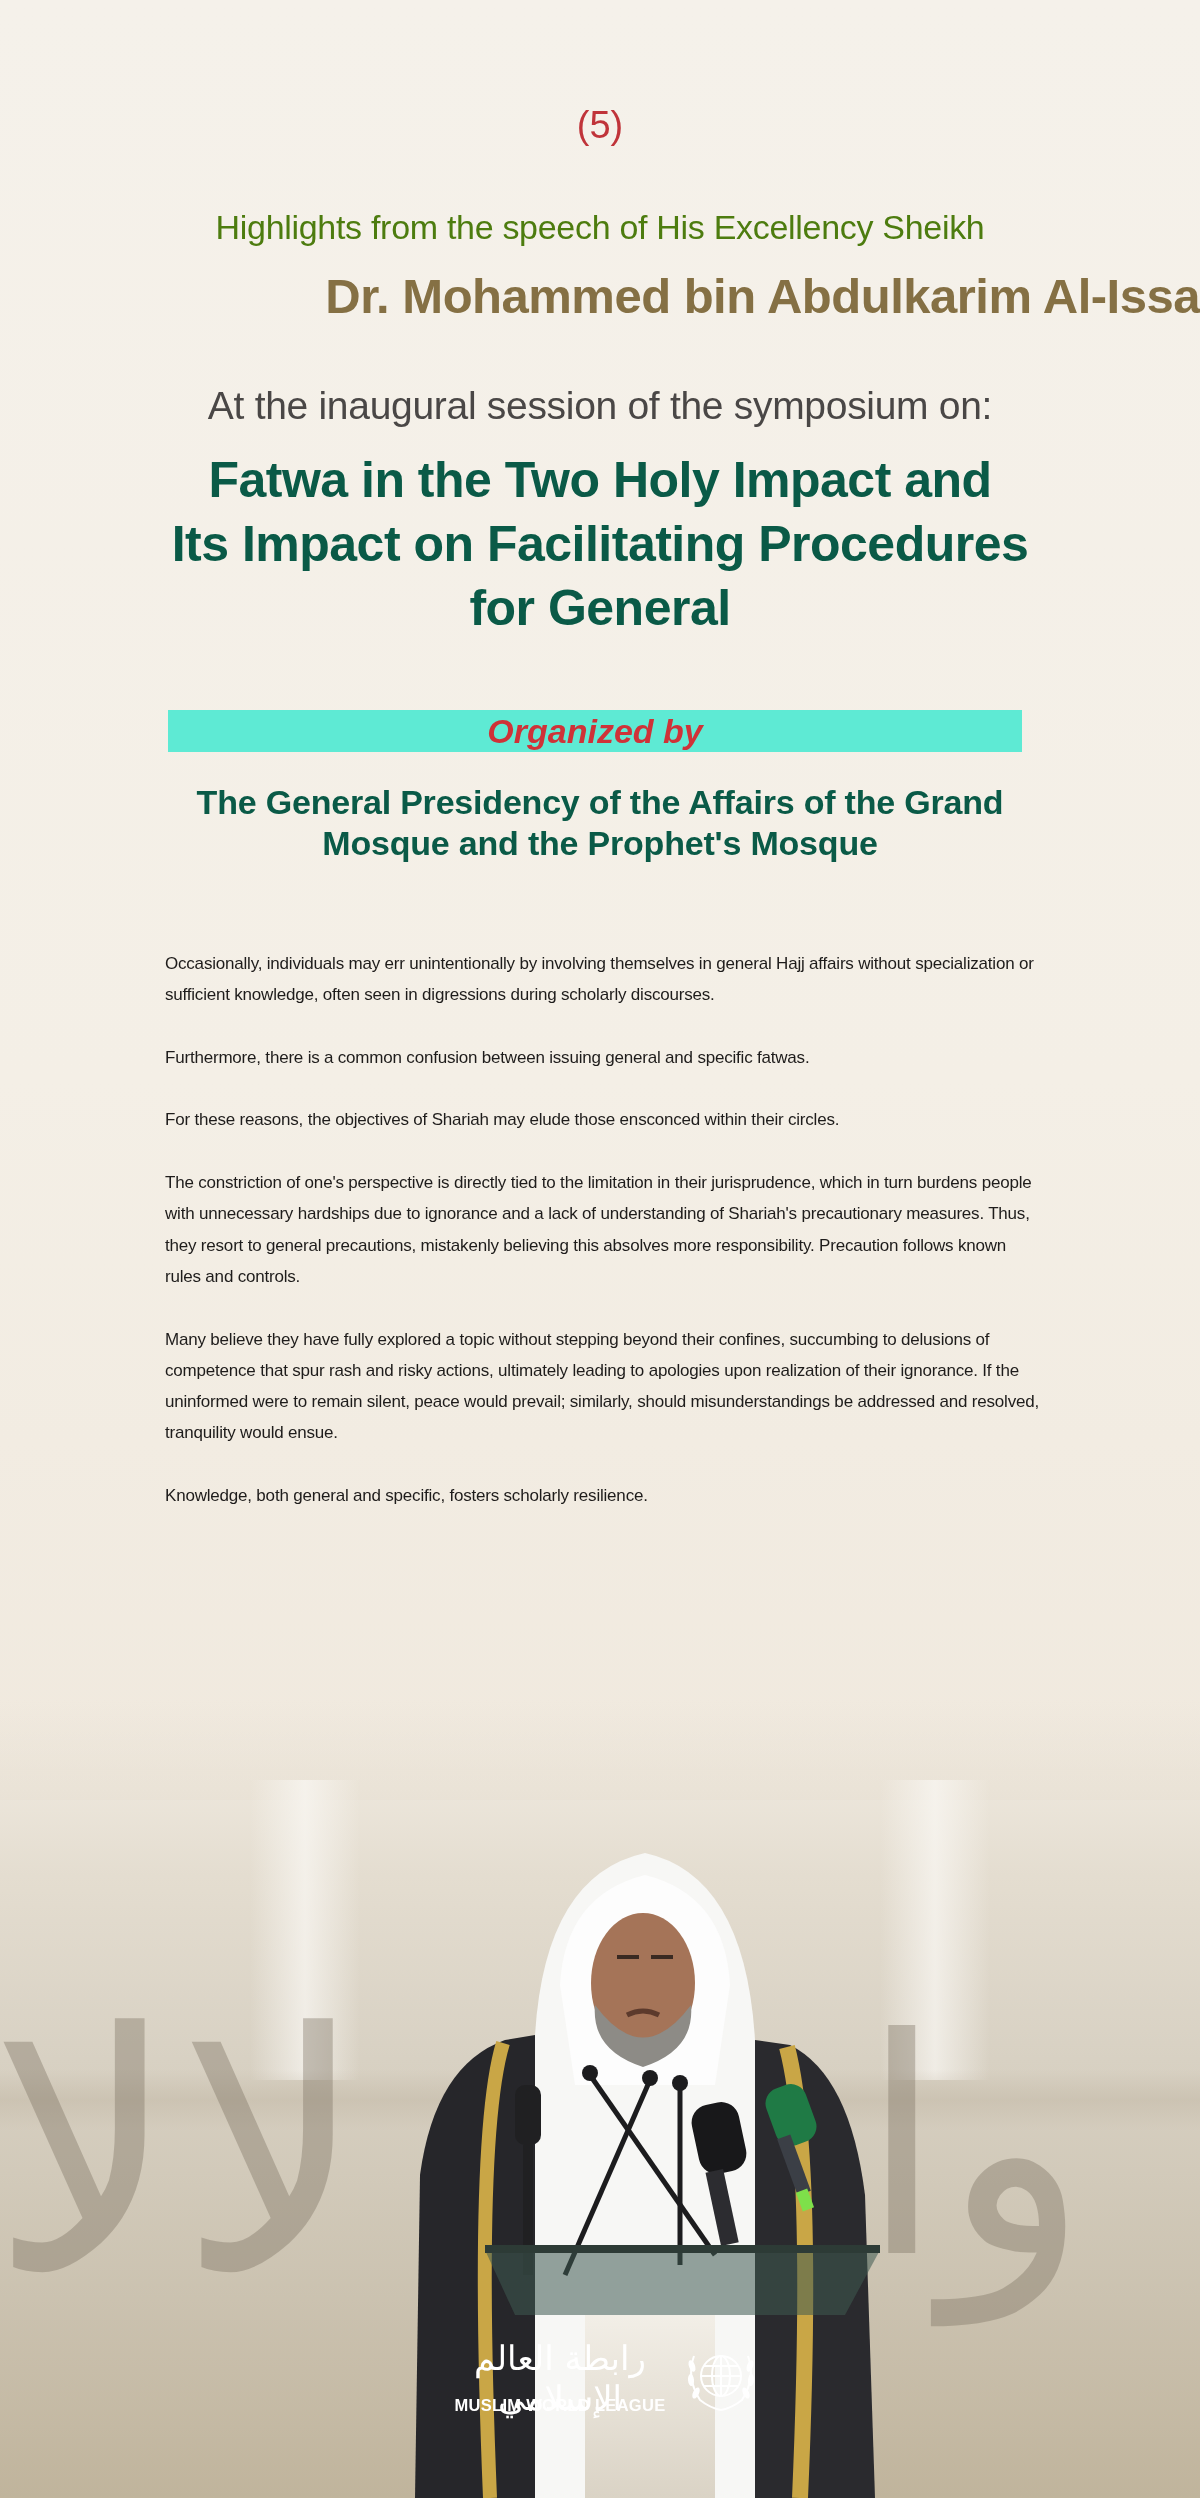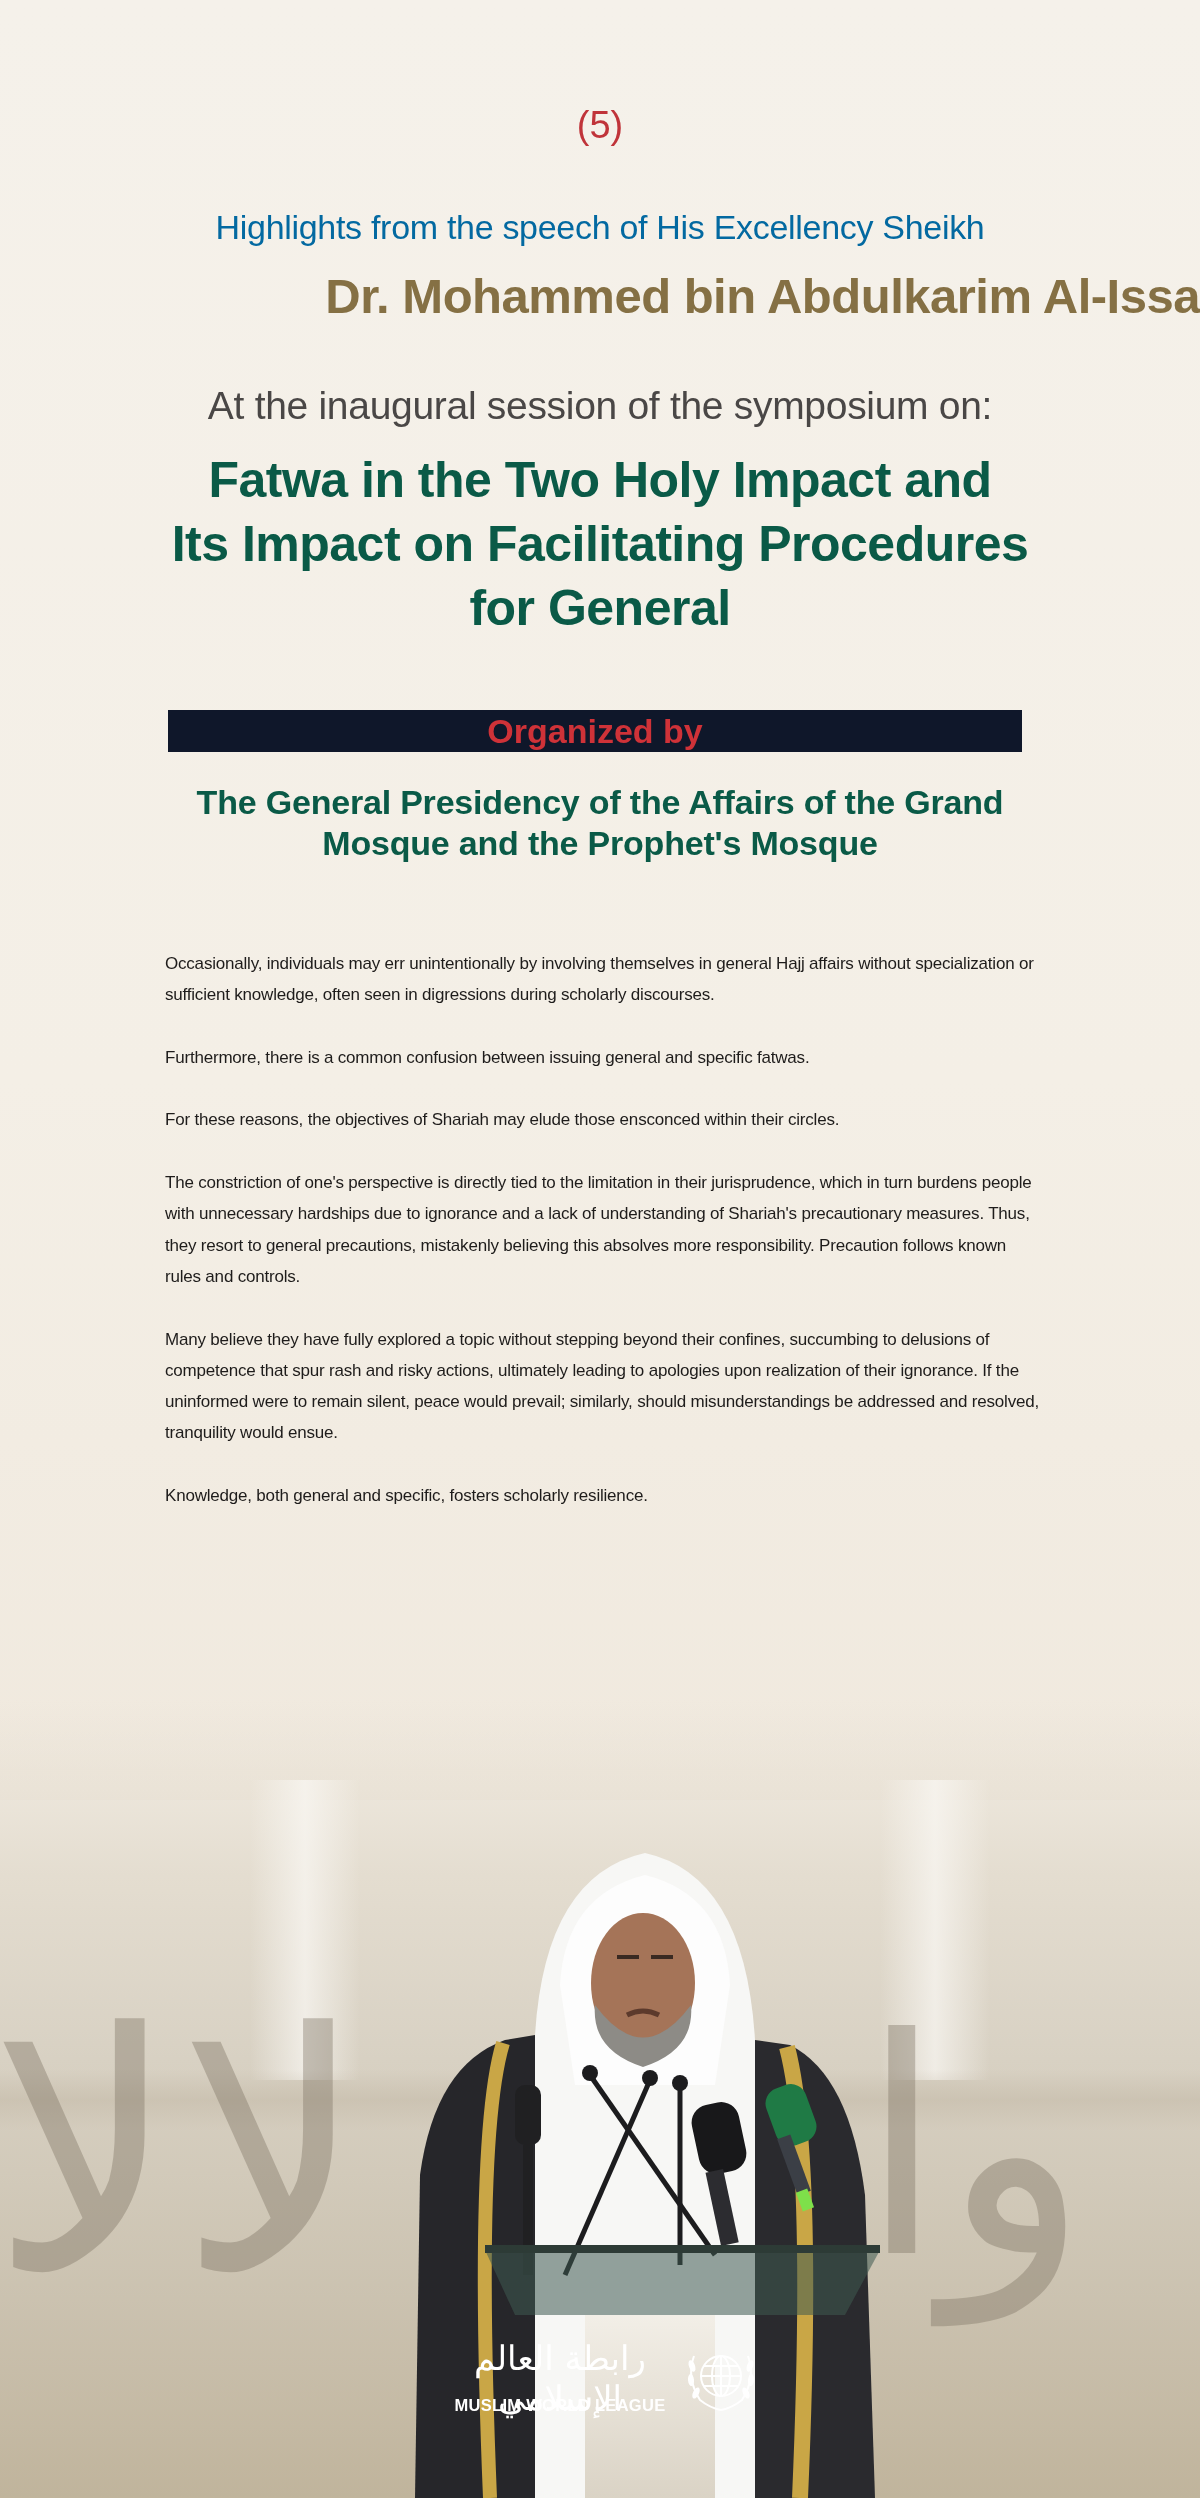--- a/index.html
+++ b/index.html
@@ -27,37 +27,37 @@
   .calli {
     position: absolute; font-family: "DejaVu Serif", serif; color: rgba(120,110,95,0.38);
     font-size: 330px; line-height: 1; white-space: nowrap;
   }
   .page-number {
     position: absolute; top: 104px; left: 0; width: 1200px; text-align: center;
     color: #c0343a; font-size: 38px;
   }
   .intro {
     position: absolute; top: 208px; left: 0; width: 1200px; text-align: center;
-    color: #0369a1; font-size: 34px; letter-spacing: -0.3px;
+    color: #4d7c0f; font-size: 34px; letter-spacing: -0.3px;
   }
   .speaker {
     position: absolute; top: 268px; left: 0; width: 1200px; text-align: right;
     color: #857044; font-size: 49px; font-weight: bold; letter-spacing: -0.5px;
   }
   .session {
     position: absolute; top: 384px; left: 0; width: 1200px; text-align: center;
     color: #4a4746; font-size: 39px; letter-spacing: -0.3px;
   }
   .symposium {
     position: absolute; top: 448px; left: 100px; width: 1000px; text-align: center;
     color: #0a5a47; font-size: 50px; font-weight: bold; line-height: 64px; letter-spacing: -0.5px;
   }
   .org-band {
     position: absolute; top: 710px; left: 168px; width: 854px; height: 42px;
-    background: #0f172a; text-align: center;
+    background: #5eead4; text-align: center; font-style: italic;
   }
   .org-band span {
     color: #cf3238; font-size: 34px; font-weight: bold; line-height: 42px;
   }
   .organizer {
     position: absolute; top: 782px; left: 150px; width: 900px; text-align: center;
     color: #0a5a47; font-size: 34px; font-weight: bold; line-height: 41px; letter-spacing: -0.2px;
   }
   .body-text {
     position: absolute; top: 948px; left: 165px; width: 880px;

